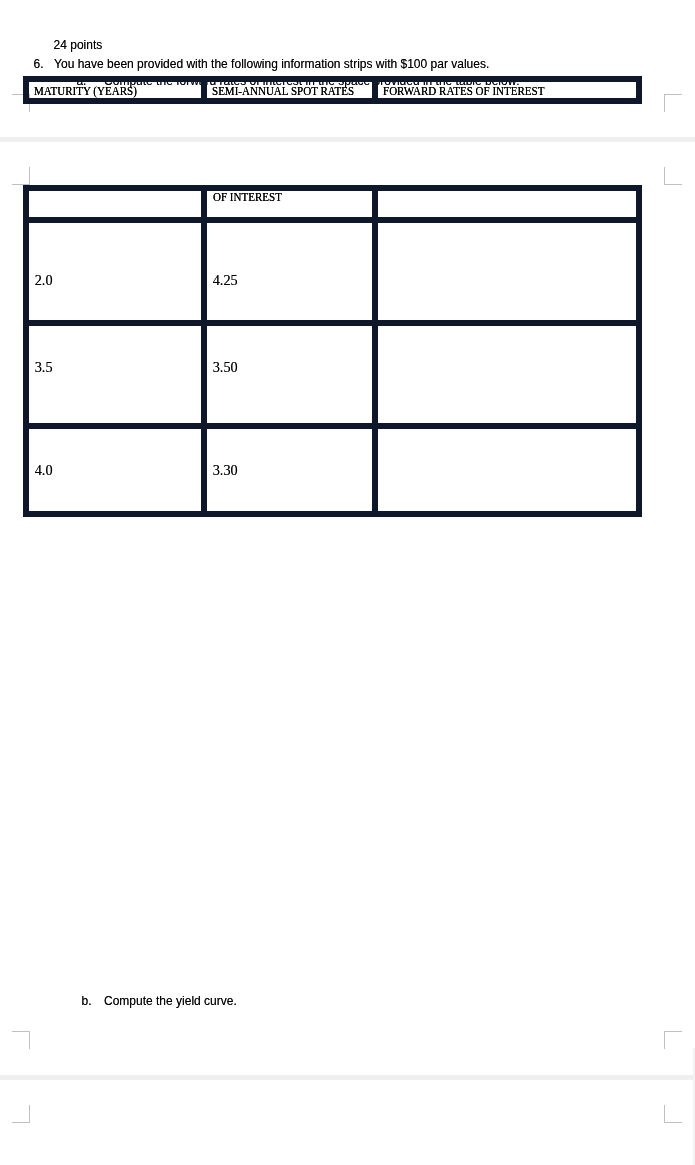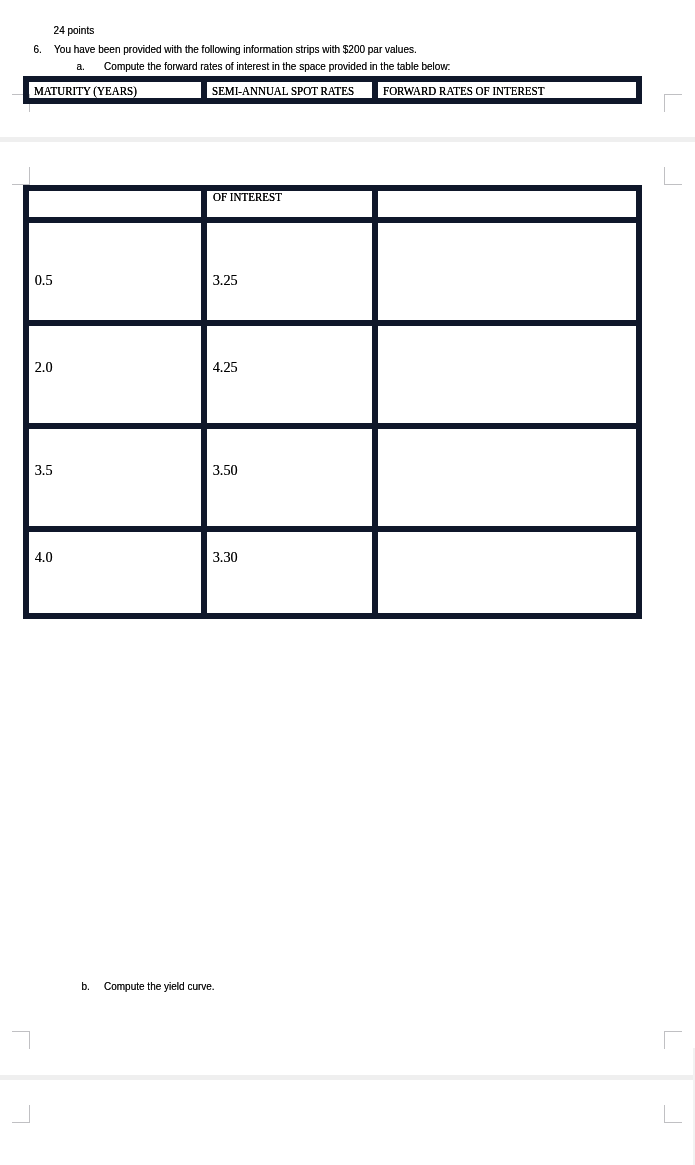--- a/index.html
+++ b/index.html
@@ -22,21 +22,21 @@
   #gap-top { top: 137px; }
   #gap-bottom { top: 1075px; }
 
   
   .corner { position: absolute; }
   .corner i { position: absolute; display: block; background: #c0c0c3; }
   .corner i.h { height: 1px; }
   .corner i.v { width: 1px; }
 
   
-  .txt { position: absolute; white-space: pre; font-size: 10px; line-height: 1; text-shadow: 0 0 0.18px rgba(0,0,0,0.6); }
+  .txt { position: absolute; white-space: pre; font-size: 12px; line-height: 1; text-shadow: 0 0 0.18px rgba(0,0,0,0.6); margin-top: 13px; }
 
   
   .tbl { position: absolute; border-collapse: collapse; table-layout: fixed; }
   .tbl td { border: 6px solid #0f172a; padding: 0; vertical-align: top; position: relative; font-family: Liberation Serif, serif; }
   .tbl td > span { position: absolute; white-space: pre; }
   #tbl-body tr.data-row td > span { left: 5.7px; top: 34px; font-size: 14.3px; line-height: 1; text-shadow: 0 0 0.18px rgba(0,0,0,0.6); }
   #tbl-body tr.data-row:nth-of-type(2) td > span { top: 50px; }
   #tbl-body tr.data-row:nth-of-type(3) td > span { top: 34.4px; }
   #tbl-body tr.data-row:nth-of-type(4) td > span { top: 34.2px; }
   #tbl-body tr.data-row:nth-of-type(5) td > span { top: 18.5px; }
@@ -119,21 +119,21 @@
   <i class="h" style="left:0;top:17px;width:18px;"></i>
     <i class="v" style="left:17px;top:0;height:18px;"></i>
 </div>
 <div class="corner" id="mark-br-b">
   <i class="h" style="left:0;top:17px;width:18px;"></i>
     <i class="v" style="left:0;top:0;height:18px;"></i>
 </div>
 
 <div class="txt" id="t-points">24 points</div>
 <div class="txt" id="t-qnum">6.</div>
-<div class="txt" id="t-qtext">You have been provided with the following information strips with $200 par values.</div>
+<div class="txt" id="t-qtext">You have been provided with the following information strips with $100 par values.</div>
 <div class="txt" id="t-alabel">a.</div>
 <div class="txt" id="t-atext">Compute the forward rates of interest in the space provided in the table below:</div>
 
 <table class="tbl" id="tbl-head">
   <tbody>
       <tr>
     <td class="hdr-cell c1">
           <span>MATURITY (YEARS)</span>
         </td>
     <td class="hdr-cell c2">
@@ -148,31 +148,20 @@
 
 <table class="tbl" id="tbl-body">
   <tbody>
       <tr class="cont-row">
     <td class="c1"></td>
     <td class="c2 hdr-cell">
           <span>OF INTEREST</span>
         </td>
     <td class="c3"></td>
   </tr>
-<tr class="data-row">
-        <td class="c1">
-          <span>0.5</span>
-        </td>
-        <td class="c2">
-          <span>3.25</span>
-        </td>
-        <td class="c3">
-          <span></span>
-        </td>
-      </tr>
       <tr class="data-row">
         <td class="c1">
           <span>2.0</span>
         </td>
         <td class="c2">
           <span>4.25</span>
         </td>
         <td class="c3">
           <span></span>
         </td>

